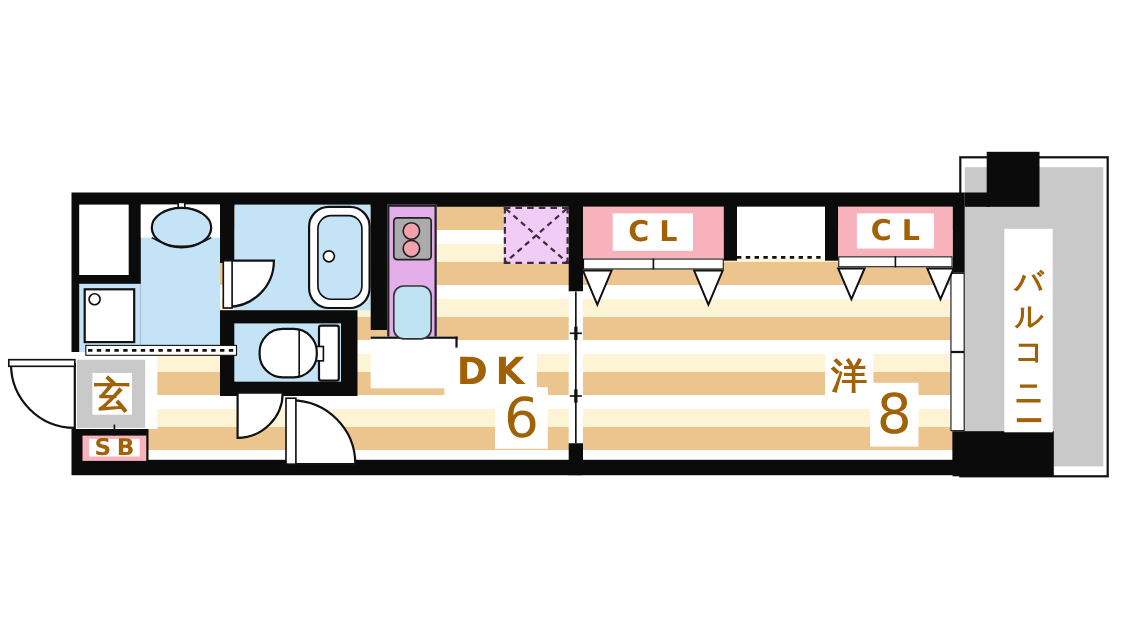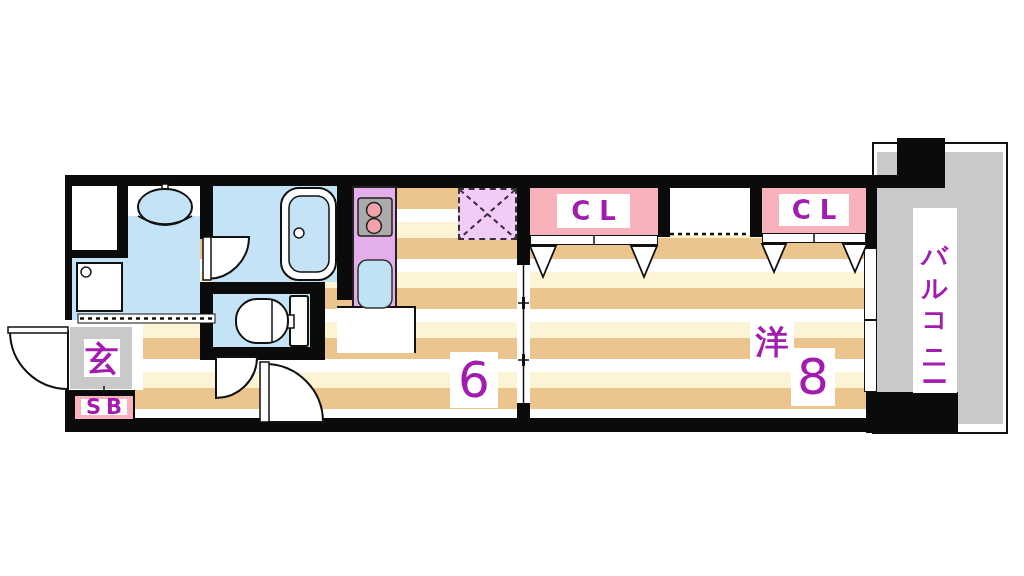--- a/index.html
+++ b/index.html
@@ -9,21 +9,21 @@
   .black{background:#0b0b0b;}
   .blue{background:#c5e3f6;}
   .pink{background:#f7b2bb;}
   .gray{background:#c9c9c9;}
   .white{background:#ffffff;}
   .stripes{background:repeating-linear-gradient(180deg,
       #ebc58d 0px,#ebc58d 21px,
       #ffffff 21px,#ffffff 34px,
       #fcf4d5 34px,#fcf4d5 50px);}
   .label-box{display:flex;align-items:center;justify-content:center;
-             background:#fff;color:#a21caf;line-height:1;}
+             background:#fff;color:#a16207;line-height:1;}
   .cl-text{font-size:26px;font-weight:600;letter-spacing:9px;text-indent:9px;}
   .dk-text{font-size:34px;font-weight:600;letter-spacing:7px;text-indent:7px;}
   .num-text{font-size:50px;font-weight:500;}
   .kanji-text{font-size:33px;font-weight:700;}
   .sb-text{font-size:21px;font-weight:600;letter-spacing:5px;text-indent:5px;}
   .balcony-text{font-size:26px;font-weight:600;
       writing-mode:vertical-rl;text-orientation:mixed;letter-spacing:6px;}
   svg{position:absolute;left:0;top:0;}
 </style>
 </head>
@@ -76,20 +76,23 @@
   <div class="abs black" style="left:877px;top:175px;width:23px;height:13px;"></div>
   <div class="abs black" style="left:866px;top:392px;width:92px;height:41px;"></div>
   <div class="abs white" style="left:864px;top:248px;width:13px;height:72px;border:1.5px solid #111;"></div>
   <div class="abs white" style="left:864px;top:320px;width:13px;height:72px;border:1.5px solid #111;"></div>
 
   <div class="abs label-box kanji-text" style="left:84px;top:339px;width:36px;height:38px;">
     <span>玄</span>
   </div>
   <div class="abs label-box sb-text" style="left:81px;top:399px;width:46px;height:16px;">
     <span>SB</span>
+  </div>
+  <div class="abs label-box dk-text" style="left:404px;top:316px;width:84px;height:44px;">
+    <span>DK</span>
   </div>
   <div class="abs label-box num-text" style="left:450px;top:352px;width:48px;height:56px;">
     <span>6</span>
   </div>
   <div class="abs label-box cl-text" style="left:557px;top:194px;width:73px;height:34px;">
     <span>CL</span>
   </div>
   <div class="abs label-box cl-text" style="left:779px;top:194px;width:70px;height:32px;">
     <span>CL</span>
   </div>

